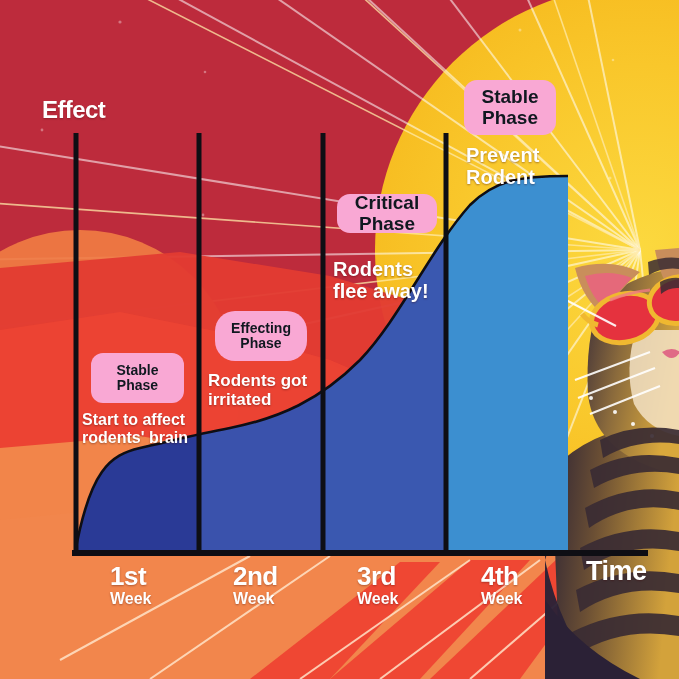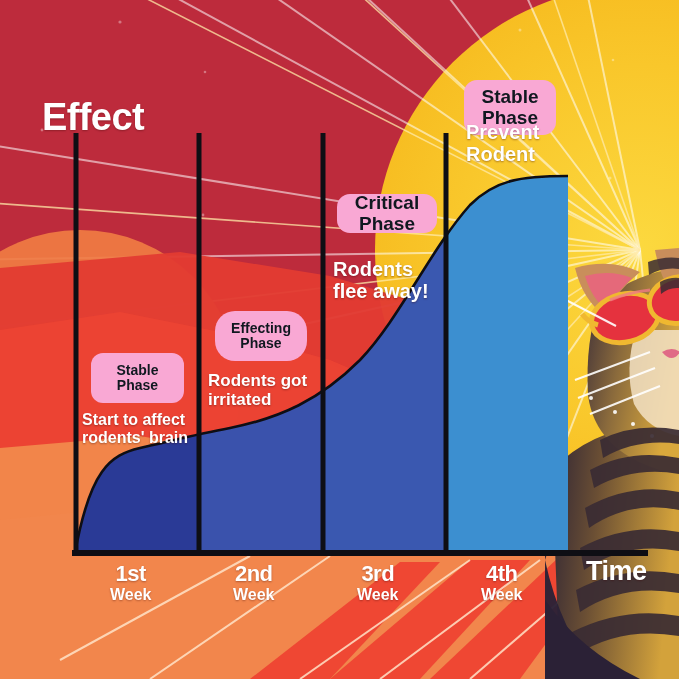--- a/index.html
+++ b/index.html
@@ -6,43 +6,43 @@
   html,body { width:679px; height:679px; overflow:hidden; background:#C9323C;
               font-family:"Liberation Sans", sans-serif; }
   #poster { position:relative; width:679px; height:679px; overflow:hidden; }
   #bg { position:absolute; inset:0; width:679px; height:679px; }
   #chart { position:absolute; inset:0; width:679px; height:679px; }
   #catLayer { position:absolute; inset:0; width:679px; height:679px; }
 
   .lbl { position:absolute; color:#FFFFFF; font-weight:bold;
          letter-spacing:-0.3px; text-shadow:0 1px 2px rgba(60,10,10,.35); }
 
-  #effect-label { left:42px; top:96px; font-size:38px; letter-spacing:-0.6px; }
+  #effect-label { left:42px; top:96px; font-size:24px; letter-spacing:-0.6px; }
   #time-label   { left:586px; top:556px; font-size:27px; letter-spacing:-0.5px; }
 
   .badge { position:absolute; background:#f9a8d4; border-radius:14px;
            color:#101820; font-weight:bold; text-align:center;
            display:flex; align-items:center; justify-content:center;
            line-height:1.08; padding:6px 10px; }
 
   #badge-1 { left:91px;  top:353px; width:93px;  height:50px; font-size:14px; border-radius:12px;}
   #badge-2 { left:215px; top:311px; width:92px;  height:50px; font-size:14px; border-radius:20px;}
   #badge-3 { left:337px; top:194px; width:100px; height:39px; font-size:19px; border-radius:13px;}
   #badge-4 { left:464px; top:80px;  width:92px;  height:55px; font-size:19px; border-radius:13px;}
 
   .subtext { position:absolute; color:#FFFFFF; font-weight:bold; line-height:1.12;
              text-shadow:0 1px 2px rgba(60,10,10,.4); }
   #sub-1 { left:82px;  top:411px; width:130px; font-size:16px; }
   #sub-2 { left:208px; top:371px; width:126px; font-size:17px; }
   #sub-3 { left:333px; top:258px; width:110px; font-size:20px; }
-  #sub-4 { left:466px; top:121px; width:102px; font-size:20px; }
+  #sub-4 { left:466px; top:144px; width:102px; font-size:20px; }
 
   .wk { position:absolute; color:#FFFFFF; font-weight:bold; text-align:left;
         text-shadow:0 1px 2px rgba(60,10,10,.35); }
-  .wk .big { display:block; font-size:22px; line-height:1; letter-spacing:-0.5px;text-align:center;}
+  .wk .big { display:block; font-size:26px; line-height:1; letter-spacing:-0.5px;}
   .wk .sm  { display:block; font-size:16px; line-height:1.25; letter-spacing:0px;}
   #wk-1 { left:110px; top:563px; }
   #wk-2 { left:233px; top:563px; }
   #wk-3 { left:357px; top:563px; }
   #wk-4 { left:481px; top:563px; }
 </style>
 </head>
 <body>
 
 <div id="poster">

